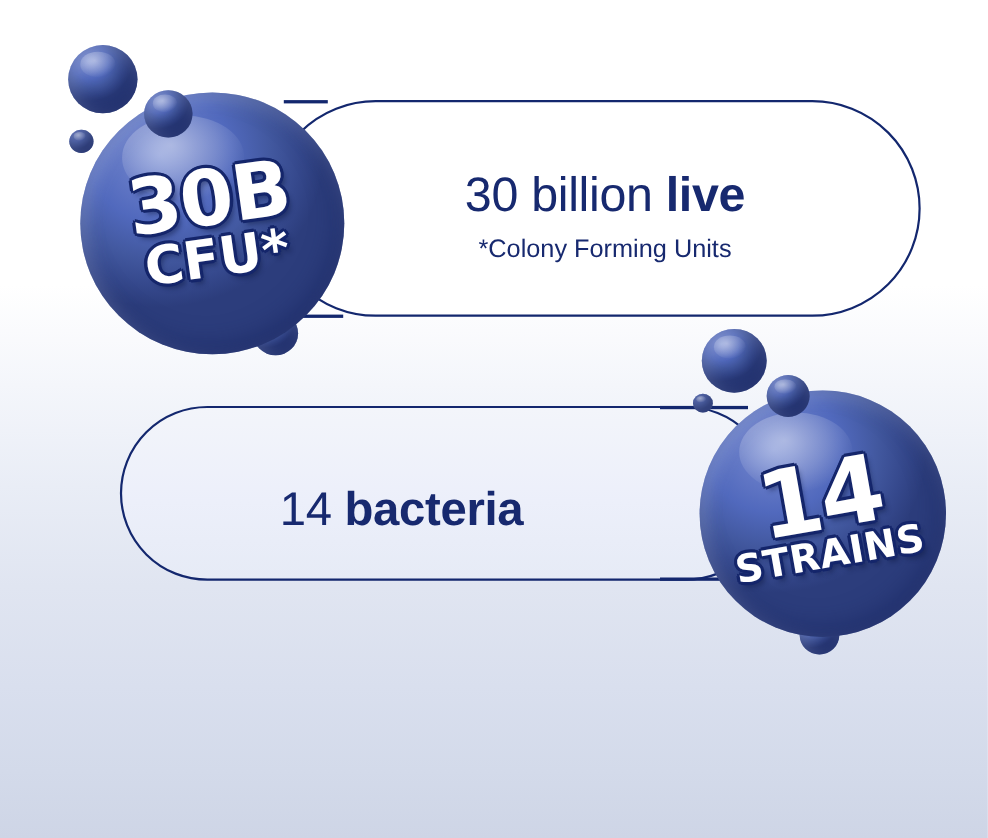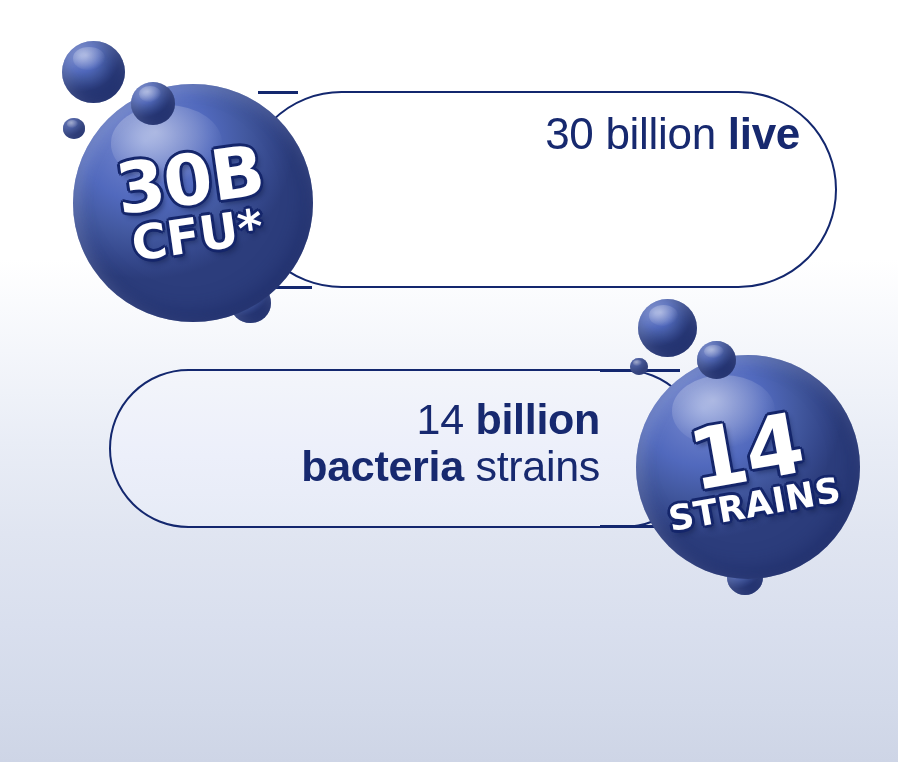--- a/index.html
+++ b/index.html
@@ -50,25 +50,26 @@
     left: 109px;
     top: 369px;
     width: 594px;
     height: 159px;
     background: linear-gradient(180deg, #f3f5fa 0%, #eceffa 55%, #e6ebf6 100%);
   }
 
   
   .pill-text {
     position: absolute;
-    text-align: right;
+    text-align: center;
     color: #17296f;
     line-height: 1.02;
     letter-spacing: -0.3px;
     user-select: none;
+    margin-top: 44px;
   }
 
   #top-text {
     left: 300px;
     top: 112px;
     width: 500px;
   }
   #top-text .l1 { font-size: 44px; font-weight: 400; white-space: nowrap; }
   #top-text .l2 { font-size: 44px; font-weight: 700; white-space: nowrap; margin-top: 2px; }
   #top-text .foot {
@@ -215,30 +216,28 @@
   <div class="stub" style="left:272px; top:286px; width:40px;"></div>
   <div class="stub" style="left:600px; top:369px; width:80px;"></div>
   <div class="stub" style="left:600px; top:525px; width:80px;"></div>
 
   <div class="pill" id="pill-top"></div>
 
   <div class="pill-text" id="top-text">
     <div class="l1">
       <span class="n">30 billion </span><span class="b">live</span>
     </div>
+    <div class="foot">*Colony Forming Units</div>
   </div>
 
   <div class="pill" id="pill-bottom"></div>
 
   <div class="pill-text" id="bottom-text">
     <div class="l1">
-      <span class="n">14 </span><span class="b">billion</span>
-    </div>
-    <div class="l2">
-      <span class="b">bacteria </span><span class="n">strains</span>
+      <span class="n">14 </span><span class="b">bacteria</span>
     </div>
   </div>
 
   <div class="bubble small" id="sat-a"></div>
   <div class="bubble small" id="sat-b"></div>
   <div class="bubble small" id="sat-c"></div>
   <div class="bubble small" id="sat-d"></div>
 
   <div class="bubble" id="bubble-30b">
     <div class="bub-cap" id="cap-30b">

